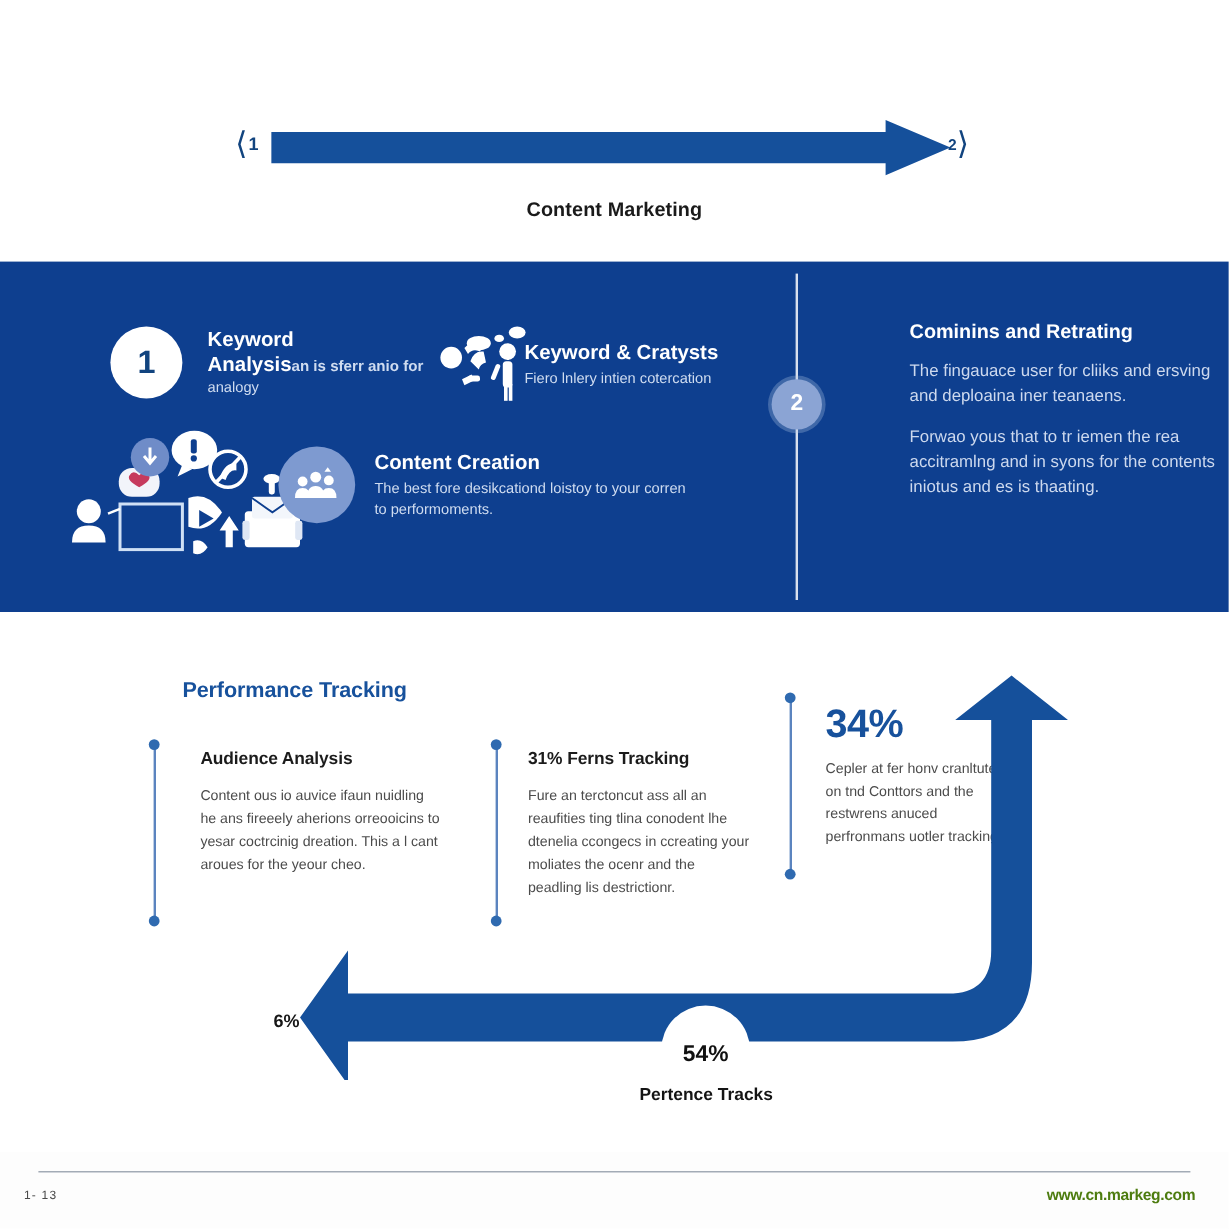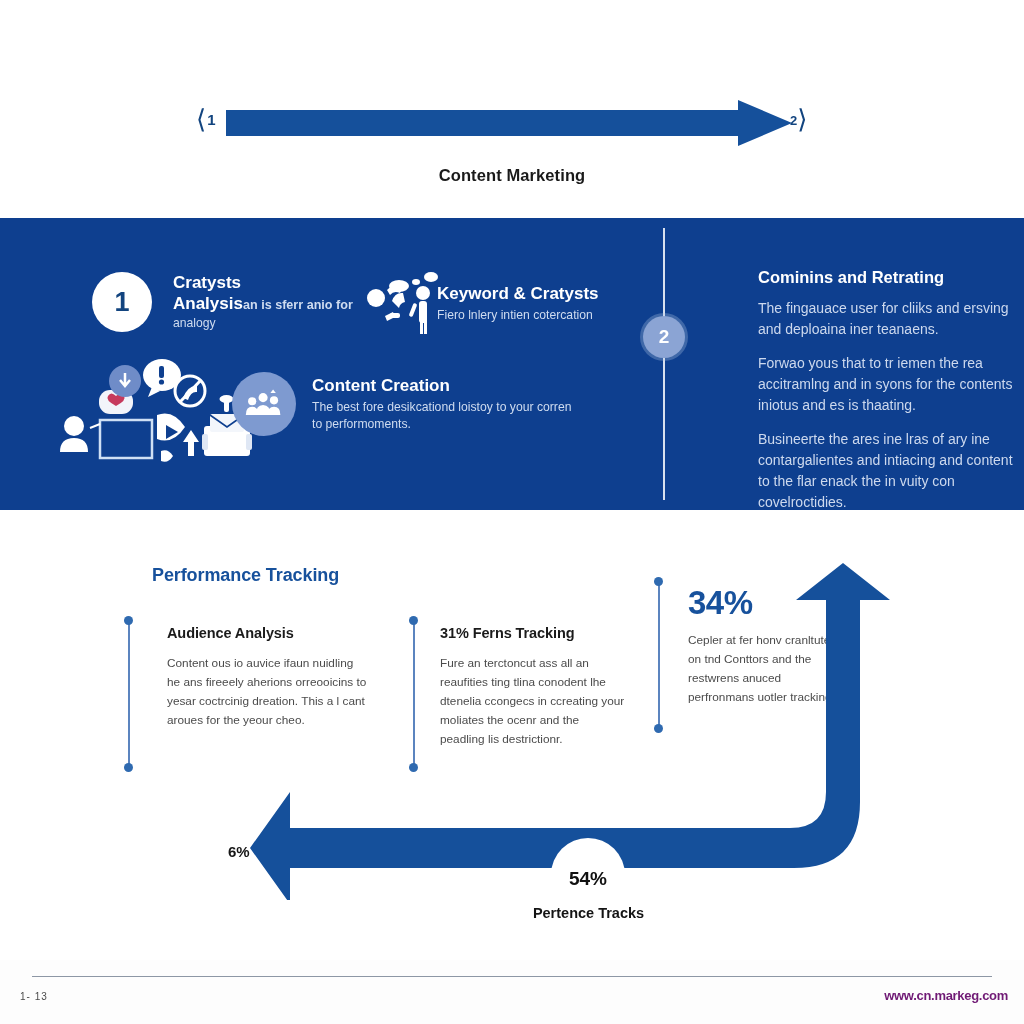--- a/index.html
+++ b/index.html
@@ -257,22 +257,22 @@
     background: #8d97a5;
   }
   .footer-page {
     position: absolute;
     left: 20px; top: 991px;
     font-size: 10px; color: #4a4a4a;
     letter-spacing: 1px;
   }
   .footer-url {
     position: absolute;
-    right: 16px; top: 988px;
-    font-size: 13px; font-weight: bold; color: #701a75;
+    right: 28px; top: 988px;
+    font-size: 13px; font-weight: bold; color: #4d7c0f;
     letter-spacing: -0.3px;
   }
 </style>
 </head>
 <body>
 
 <div class="page">
 
   <div class="header-band">
 
@@ -298,21 +298,21 @@
   <div class="blue-panel"></div>
 
   <div class="panel-divider"></div>
 
   <div class="step-badge-1">1</div>
 
   <div class="step-badge-2">2</div>
 
   <div class="bp-block audience-block">
     <div class="bp-title-2line">
-      <span>Cratysts</span><br>
+      <span>Keyword</span><br>
       <span>Analysis</span><span class="inline-rest">an is sferr anio for</span>
     </div>
     <div class="bp-body">analogy</div>
   </div>
 
   <svg class="keyword-people" viewBox="0 0 78 70">
     <circle cx="11" cy="30" r="9" fill="#ffffff"></circle>
     <path d="M22 22 q8 -8 16 -3 l-3 6 q-6 -3 -10 2 Z" fill="#ffffff"></path>
     <ellipse cx="34" cy="18" rx="10" ry="6" fill="#ffffff"></ellipse>
     <path d="M27 33 q3 -9 11 -8 l2 9 q-5 1 -6 6 Z" fill="#ffffff"></path>
@@ -400,21 +400,20 @@
 
   <div class="bp-block content-creation-block">
     <div class="bp-title">Content Creation</div>
     <div class="bp-body">The best fore desikcationd loistoy to your corren to performoments.</div>
   </div>
 
   <div class="right-col">
     <div class="rc-title">Cominins and Retrating</div>
     <div class="rc-para">The fingauace user for cliiks and ersving and deploaina iner teanaens.</div>
     <div class="rc-para">Forwao yous that to tr iemen the rea accitramlng and in syons for the contents iniotus and es is thaating.</div>
-    <div class="rc-para">Busineerte the ares ine lras of ary ine contargalientes and intiacing and content to the flar enack the in vuity con covelroctidies.</div>
   </div>
 
   <div class="lower"></div>
 
   <div class="perf-heading">Performance Tracking</div>
 
   <div class="stat-col" style="left:155px; top:625px; width:200px;margin-left:12px;">
     <div class="stat-title">Audience Analysis</div>
     <div class="stat-body">Content ous io auvice ifaun nuidling he ans fireeely aherions orreooicins to yesar coctrcinig dreation.  This a l cant aroues for the yeour cheo.</div>
   </div>

